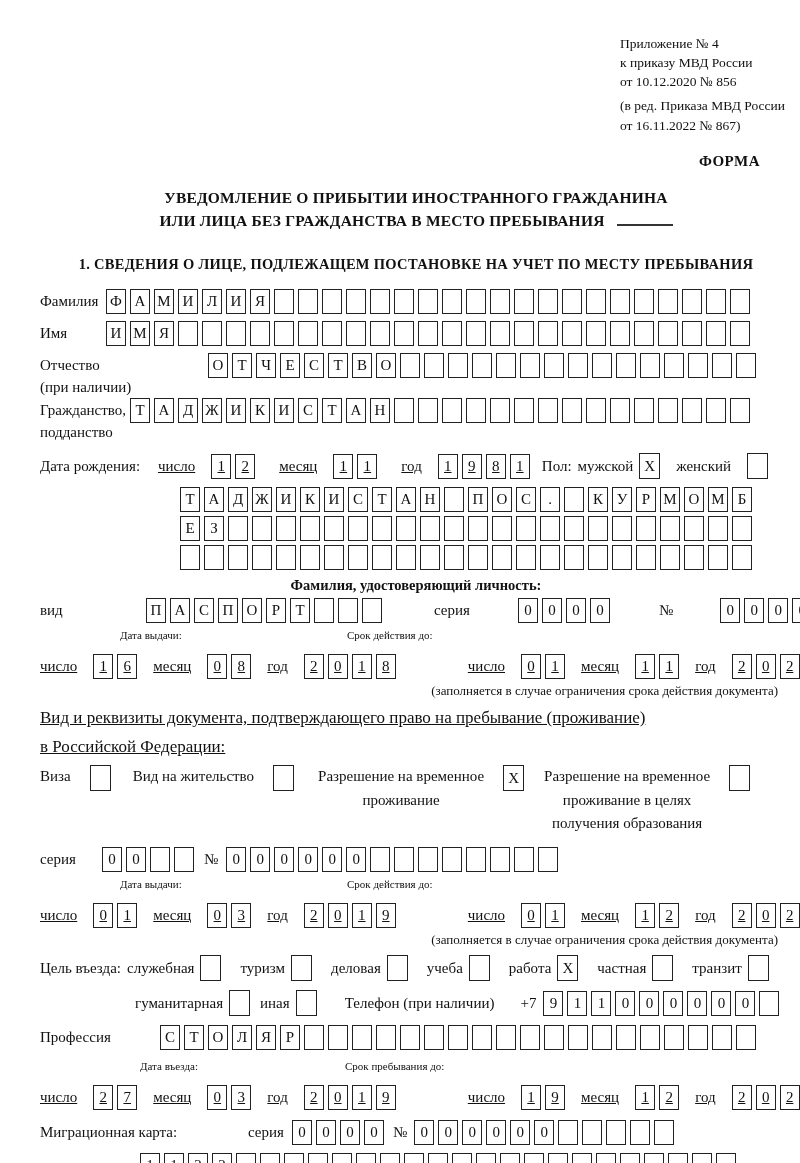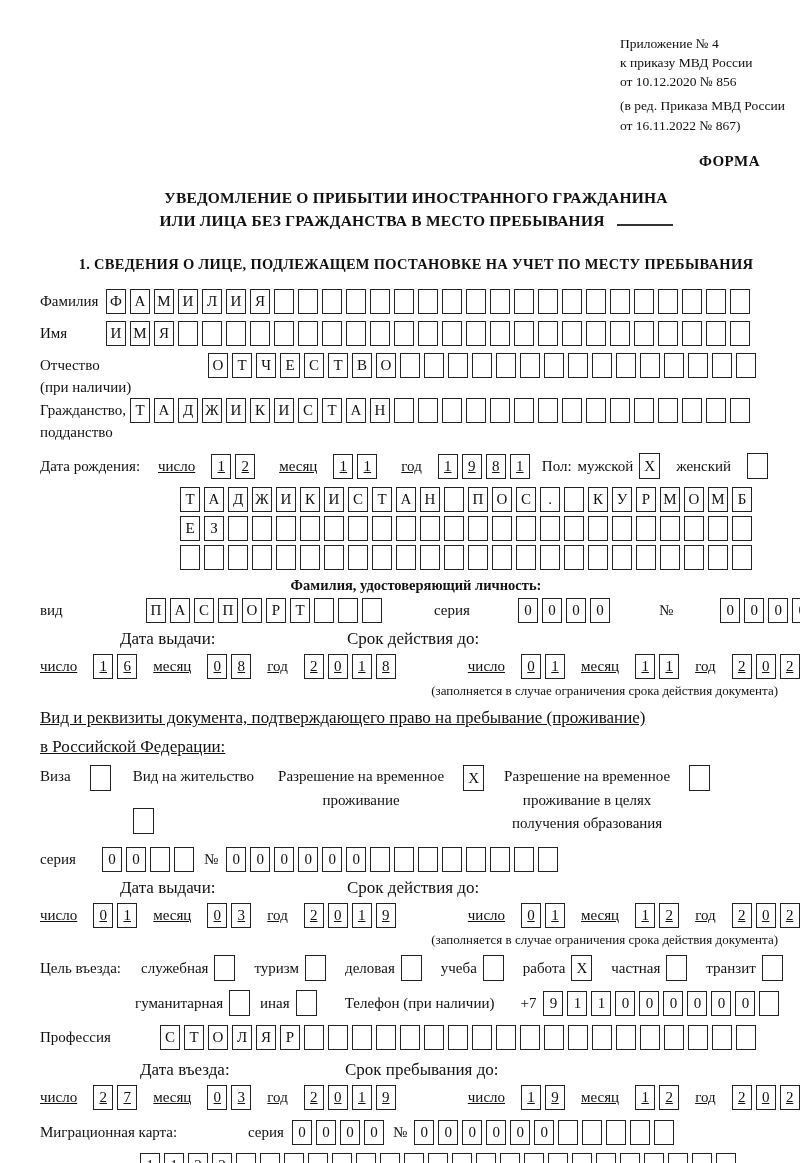--- a/index.html
+++ b/index.html
@@ -28,21 +28,21 @@
   .sublbl { font-size:15px; margin-top:1px; }
 
   .lblcol-70 { width:66px; } .lblcol-168 { width:168px; } .lblcol-90 { width:90px; } .lblcol-120 { width:120px; }
 
   .stack { position:relative; margin-top:8px; }
   .sidelabel { position:absolute; left:0; top:2px; font-size:15px; line-height:1.9; }
   .boxcol { display:flex; flex-direction:column; gap:4px; }
 
   .centerhead { text-align:center; font-weight:bold; font-size:14.5px; margin-top:7px; }
 
-  .dheadrow { position:relative; height:22px; margin-top:6px; font-size:17px;text-decoration:underline; }
+  .dheadrow { position:relative; height:22px; margin-top:6px; font-size:11px;text-decoration:underline; }
   .dheadrow .h1 { position:absolute; left:80px; }
   .dheadrow .h2 { position:absolute; left:307px; }
   .dheadrow .h1e { position:absolute; left:100px; }
   .dheadrow .h2e { position:absolute; left:305px; }
 
   .dgrow { display:flex; align-items:center; margin-top:3px; }
   .dg { display:inline-flex; align-items:center; gap:16px;text-decoration:underline; }
   .dg .dg-lbl { font-size:15px; }
   .note { font-size:13px; text-align:right; padding-right:14px; margin-top:4px; }
 
@@ -405,21 +405,21 @@
   <div class="note">(заполняется в случае ограничения срока действия документа)</div>
 
   <div class="intro">Вид и реквизиты документа, подтверждающего право на пребывание (проживание)</div>
   <div class="intro">в Российской Федерации:</div>
 
   <div class="optrow">
     <span class="opt">
       <span class="ol">Виза</span>
       <span class="chk"></span>
     </span>
-    <span class="opt" style="margin-left:22px;flex-direction:column;">
+    <span class="opt" style="margin-left:22px;">
       <span class="ol">Вид на жительство</span>
       <span class="chk"></span>
     </span>
     <span class="opt" style="margin-left:24px;">
       <span class="ol">
         <span>Разрешение на временное</span><br>
         <span>проживание</span>
       </span>
       <span class="chk">X</span>
     </span>
@@ -501,21 +501,21 @@
           <span class="cell">0</span>
           <span class="cell">2</span>
           <span class="cell">5</span>
         </span>
       </span>
   </div>
   <div class="note">(заполняется в случае ограничения срока действия документа)</div>
 
   <div class="frow" style="margin-top:7px;">
     <span class="lbl">Цель въезда:</span>
-    <span class="cg" style="margin-left:20px;gap:19px;">
+    <span class="cg" style="margin-left:6px;gap:19px;">
         <span class="ci">
           <span class="lbl">служебная</span>
           <span class="chk"></span>
         </span>
         <span class="ci">
           <span class="lbl">туризм</span>
           <span class="chk"></span>
         </span>
         <span class="ci">
           <span class="lbl">деловая</span>

